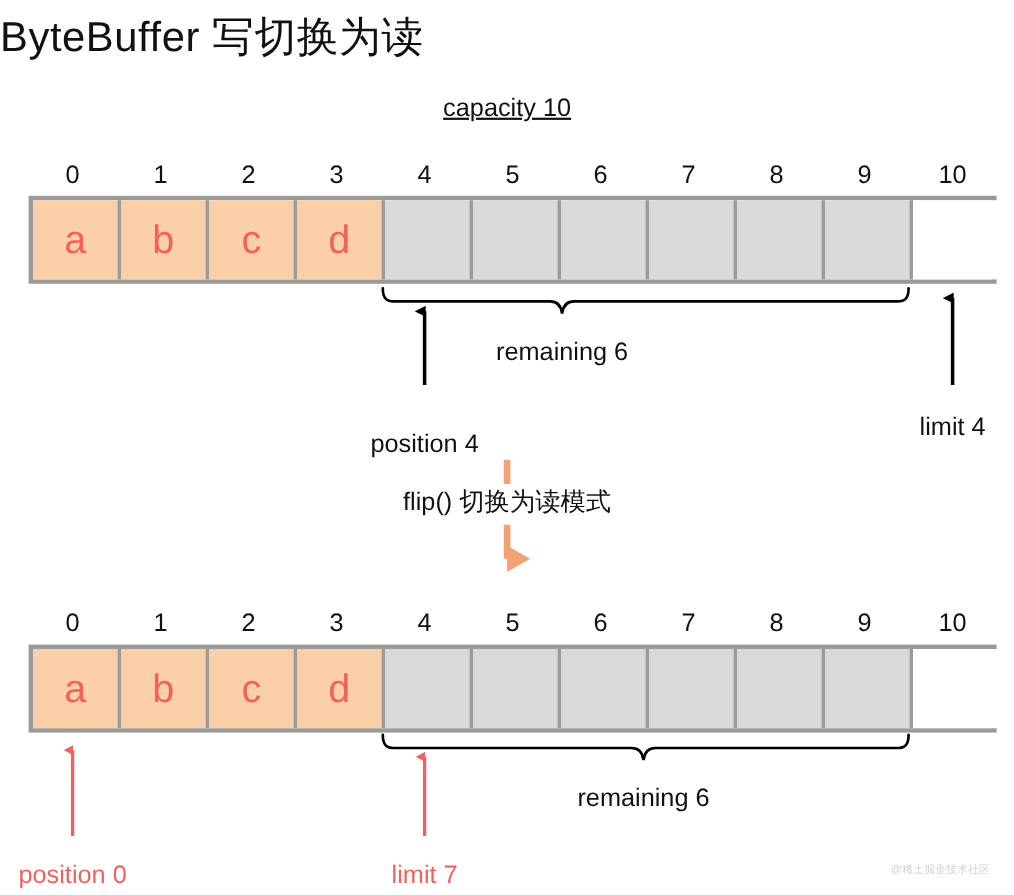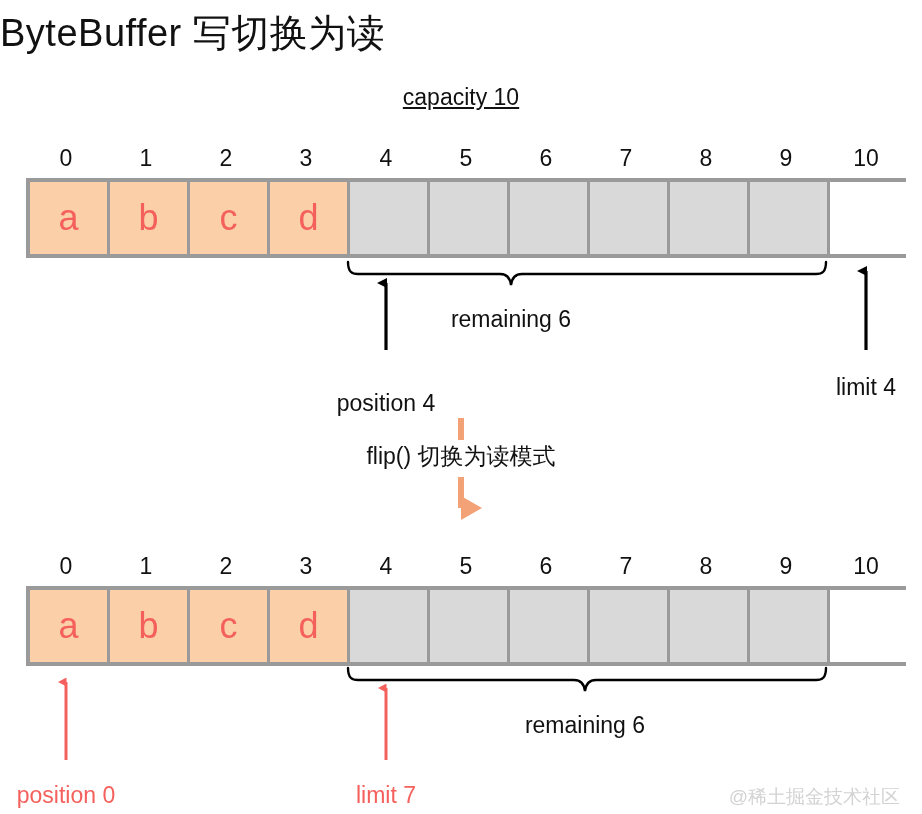--- a/index.html
+++ b/index.html
@@ -116,21 +116,21 @@
   #flip-label  { left: 461px; top: 441px; transform: translateX(-50%); }
 
   #remaining-2 { left: 585px; top: 712px; transform: translateX(-50%); }
   #position-2  { left: 66px;  top: 782px; transform: translateX(-50%); }
   #limit-2     { left: 386px; top: 782px; transform: translateX(-50%); }
 
   #watermark {
     left: 0; top: 784px;
     width: 900px;
     text-align: right;
-    font-size: 19px;
+    font-size: 10px;
     color: #d3d3d3;
     white-space: nowrap;
   }
 </style>
 </head>
 <body>
 
 <div class="abs" id="title">ByteBuffer 写切换为读</div>
 <div class="abs" id="subtitle">capacity 10</div>
 

